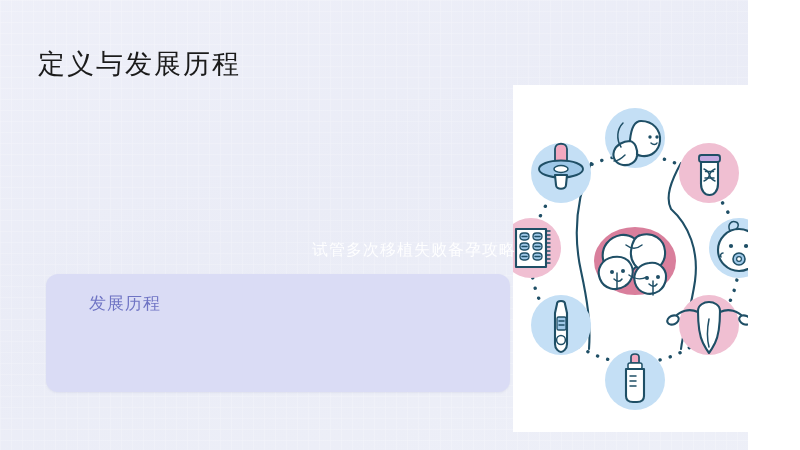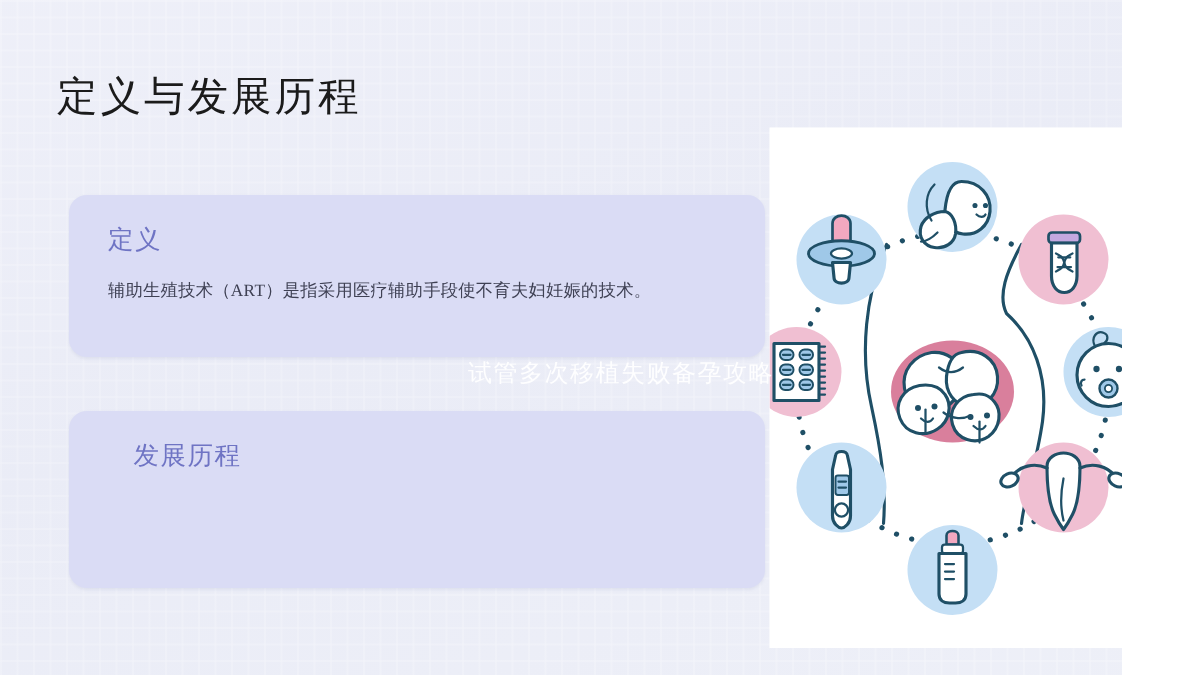--- a/index.html
+++ b/index.html
@@ -105,24 +105,20 @@
   }
   #illustration-panel svg { display: block; }
 </style>
 </head>
 <body>
 
 <div id="slide">
 
   <h1 id="page-title">定义与发展历程</h1>
 
-  <div class="info-card" id="card-definition">
-    <p class="card-heading">定义</p>
-    <p class="card-body">辅助生殖技术（ART）是指采用医疗辅助手段使不育夫妇妊娠的技术。</p>
-  </div>
 
   <div class="info-card" id="card-history">
     <p class="card-heading">发展历程</p>
   </div>
 
   <div id="watermark">试管多次移植失败备孕攻略</div>
 
   <div id="illustration-panel">
     <svg width="244" height="347" viewBox="0 0 244 347" xmlns="http://www.w3.org/2000/svg">
 

